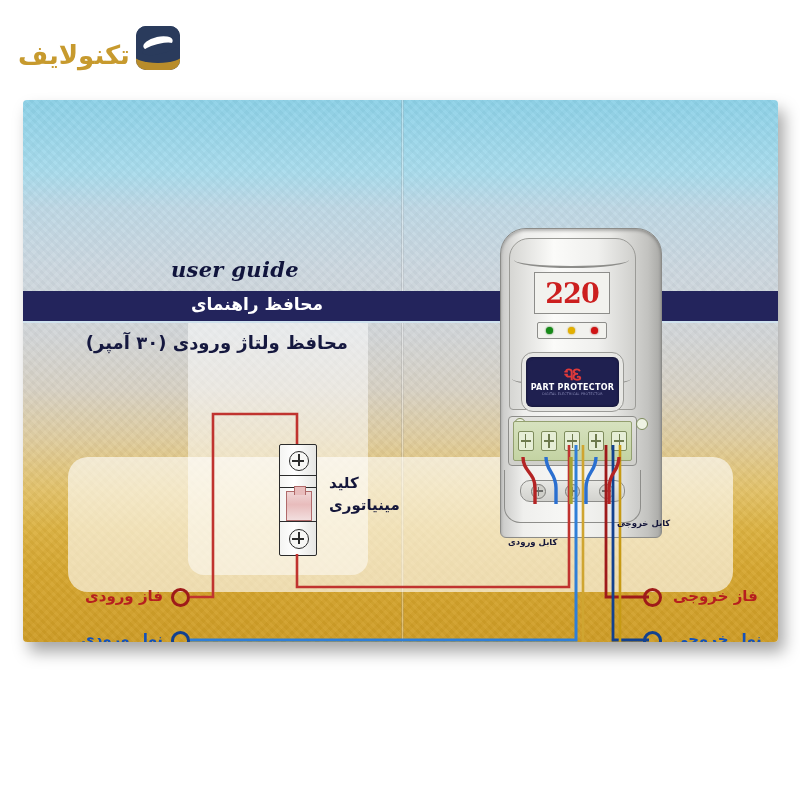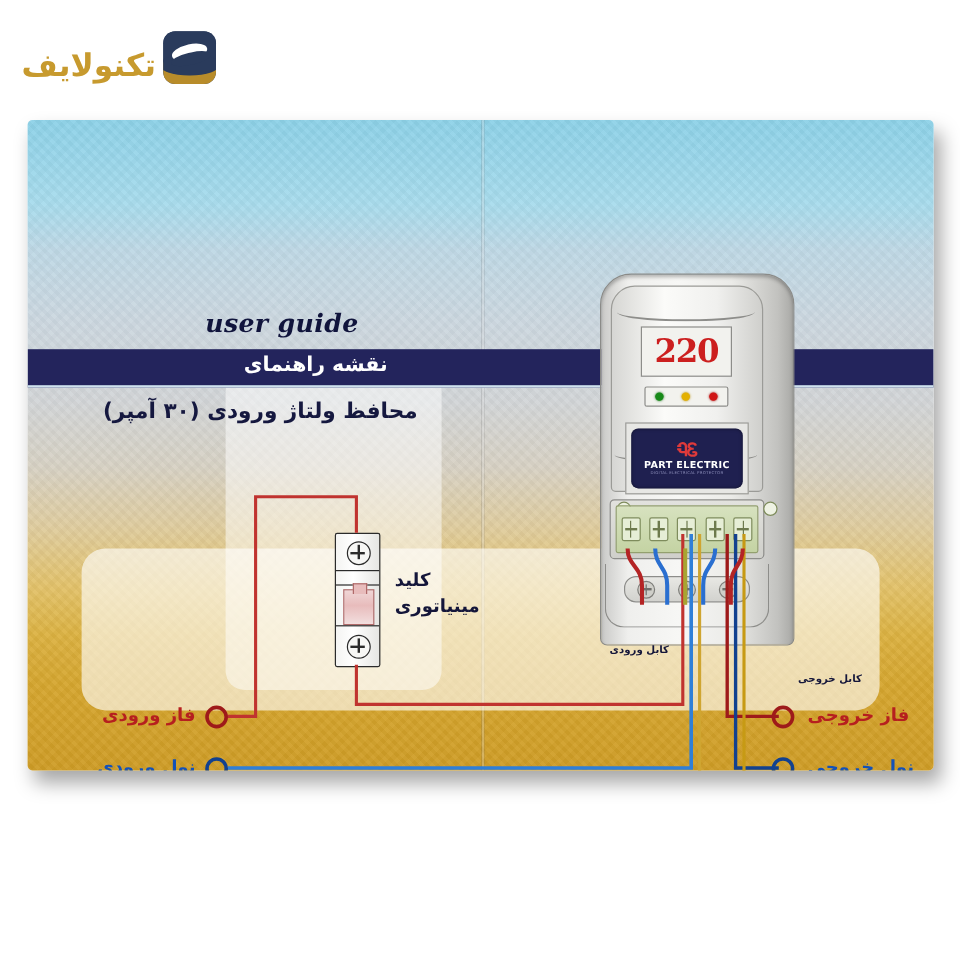--- a/index.html
+++ b/index.html
@@ -98,21 +98,21 @@
 
   .ledbar{position:absolute;left:37px;top:94px;width:68px;height:15px;
         background:#f2f2ee;border:1px solid #8d8d8a;border-radius:2px;
         display:flex;align-items:center;justify-content:space-around;}
   .led{width:7px;height:7px;border-radius:50%;}
   .led.g{background:#178a18;box-shadow:0 0 2px #0f6e10;}
   .led.y{background:#e3b000;box-shadow:0 0 2px #b68c00;}
   .led.r{background:#d01414;box-shadow:0 0 2px #a00f0f;}
 
   .badge-outer{position:absolute;left:21px;top:124px;width:101px;height:58px;
-        background:#e7e7e4;border:1px solid #9b9b97;border-radius:0;}
+        background:#e7e7e4;border:1px solid #9b9b97;border-radius:12px;}
   .badge{position:absolute;left:4px;top:4px;width:93px;height:50px;
         background:#1f2050;border-radius:6px;display:flex;flex-direction:column;
         align-items:center;justify-content:center;gap:1px;
         box-shadow:0 0 3px rgba(0,0,0,.5) inset;}
   .badge .pe-mark{font-family:"DejaVu Sans",sans-serif;font-weight:bold;
         font-size:15px;color:#e03a3a;line-height:1;letter-spacing:-1px;}
   .badge .pe-name{font-family:"DejaVu Sans",sans-serif;font-weight:bold;
         font-size:8px;color:#ffffff;letter-spacing:.3px;line-height:1;}
   .badge .pe-sub{font-family:"DejaVu Sans",sans-serif;font-size:3.3px;
         color:#8a8cb8;letter-spacing:.2px;line-height:1.1;}
@@ -145,21 +145,21 @@
   .bscrew:before{left:50%;top:2px;width:1.3px;height:9px;margin-left:-.65px;}
   .bscrew:after{top:50%;left:2px;height:1.3px;width:9px;margin-top:-.65px;}
 
   .dev-skirt{position:absolute;left:4px;top:242px;width:135px;height:52px;
         border:1.5px solid #8d8d8a;border-radius:0 0 16px 16px;border-top:none;}
 
   
   .cab-lab{position:absolute;direction:rtl;font-size:8.5px;font-weight:bold;
         color:#14163a;white-space:nowrap;font-family:"DejaVu Sans",sans-serif;}
   .cab-in{left:485px;top:437px;}
-  .cab-out{left:594px;top:461px;margin-left:48px;}
+  .cab-out{left:594px;top:418px;}
 
   
   .mcb{position:absolute;left:256px;top:344px;width:36px;height:110px;
         background:linear-gradient(to right,#f4f4f2,#ffffff 40%,#e6e6e3);
         border:1.6px solid #2b2b2b;border-radius:2px;}
   .mcb .mscrew{position:absolute;left:50%;margin-left:-9px;width:18px;height:18px;
         border-radius:50%;background:#f7f7f5;border:1.6px solid #2b2b2b;}
   .mcb .mscrew.top{top:6px;} .mcb .mscrew.bot{bottom:6px;}
   .mcb .mscrew:before,.mcb .mscrew:after{content:"";position:absolute;background:#2b2b2b;}
   .mcb .mscrew:before{left:50%;top:2px;width:1.6px;height:12px;margin-left:-.8px;}
@@ -206,21 +206,21 @@
 
   <div class="card">
 
     <div class="fold"></div>
 
     <div class="plate plate-upper"></div>
     <div class="plate plate-lower"></div>
 
     <div class="userguide">user guide</div>
     <div class="navy-band">
-      <div class="band-label">نقشه راهنمای</div>
+      <div class="band-label">محافظ راهنمای</div>
     </div>
     <div class="subtitle">محافظ ولتاژ ورودی (۳۰ آمپر)</div>
 
     <div class="device">
       <div class="dev-body"></div>
       <div class="dev-face"></div>
       <div class="dev-arc"></div>
       <div class="dev-arc2"></div>
 
       <div class="lcd">
@@ -229,21 +229,21 @@
 
       <div class="ledbar">
         <div class="led g"></div>
         <div class="led y"></div>
         <div class="led r"></div>
       </div>
 
       <div class="badge-outer">
         <div class="badge">
           <div class="pe-mark">ᏄᏋ</div>
-          <div class="pe-name">PART ELECTRIC</div>
+          <div class="pe-name">PART PROTECTOR</div>
           <div class="pe-sub">DIGITAL ELECTRICAL PROTECTOR</div>
         </div>
       </div>
 
       <div class="tblock-housing"></div>
       <div class="tear l"></div>
       <div class="tear r"></div>
       <div class="tblock">
         <div class="tscrew"></div>
         <div class="tscrew"></div>

